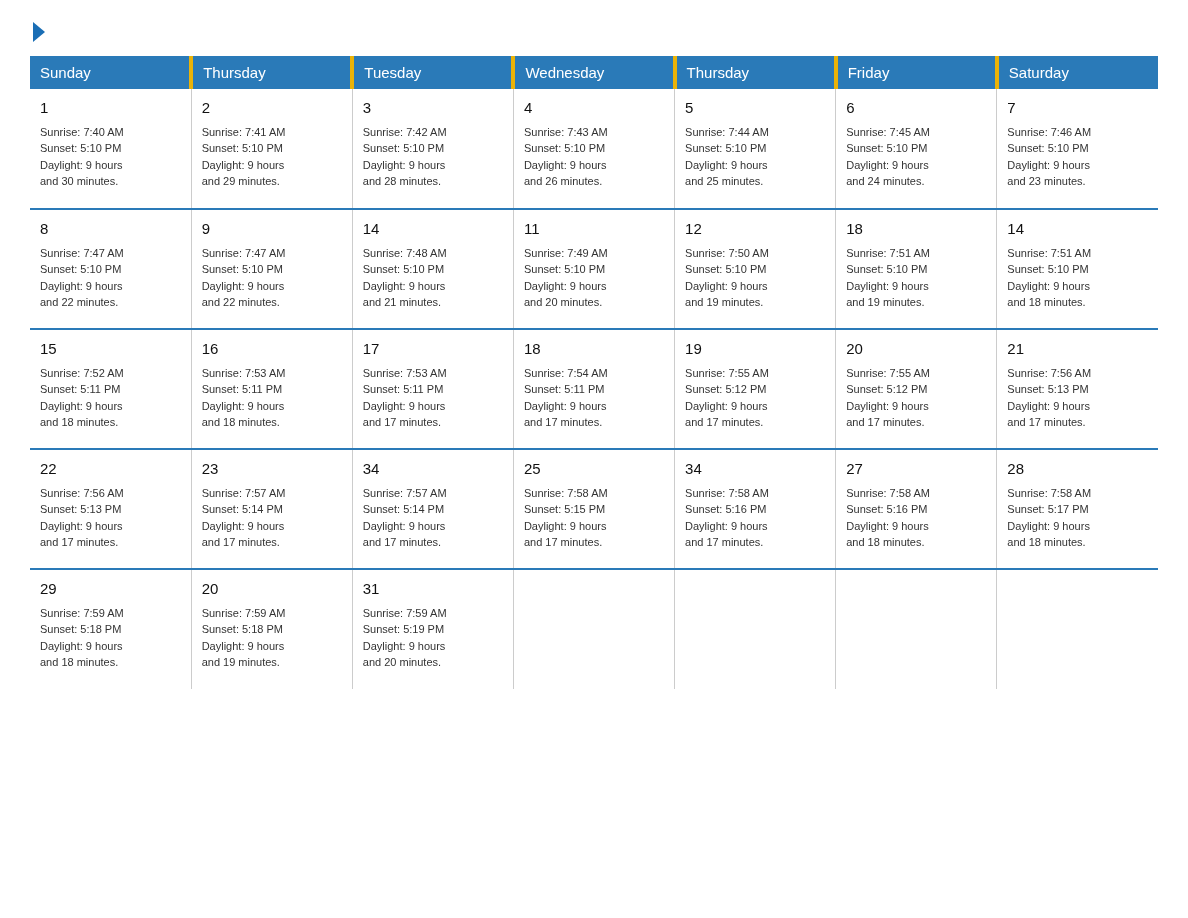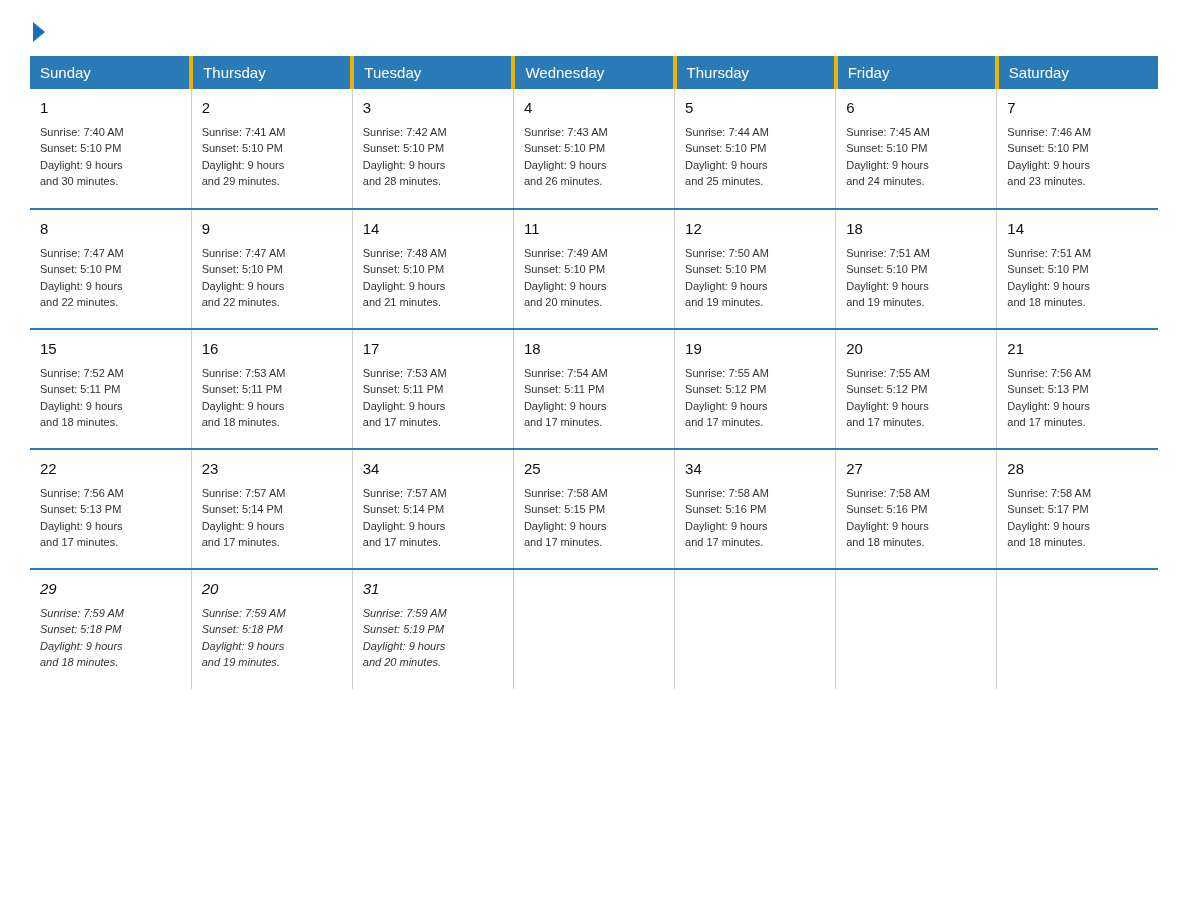--- a/index.html
+++ b/index.html
@@ -101,21 +101,20 @@
     }
     .day-info {
       color: #333;
       font-size: 11px;
     }
     .empty-cell {
       background: #fff;
     }
     tbody tr:last-child td {
       border-bottom: none;
-      font-style: italic;
     }
   </style>
 </head>
 <body>
 
 <div class="header">
   <div class="logo">
     <div class="logo-top">
       <span class="logo-general"></span>
       <div class="logo-arrow"></div>

